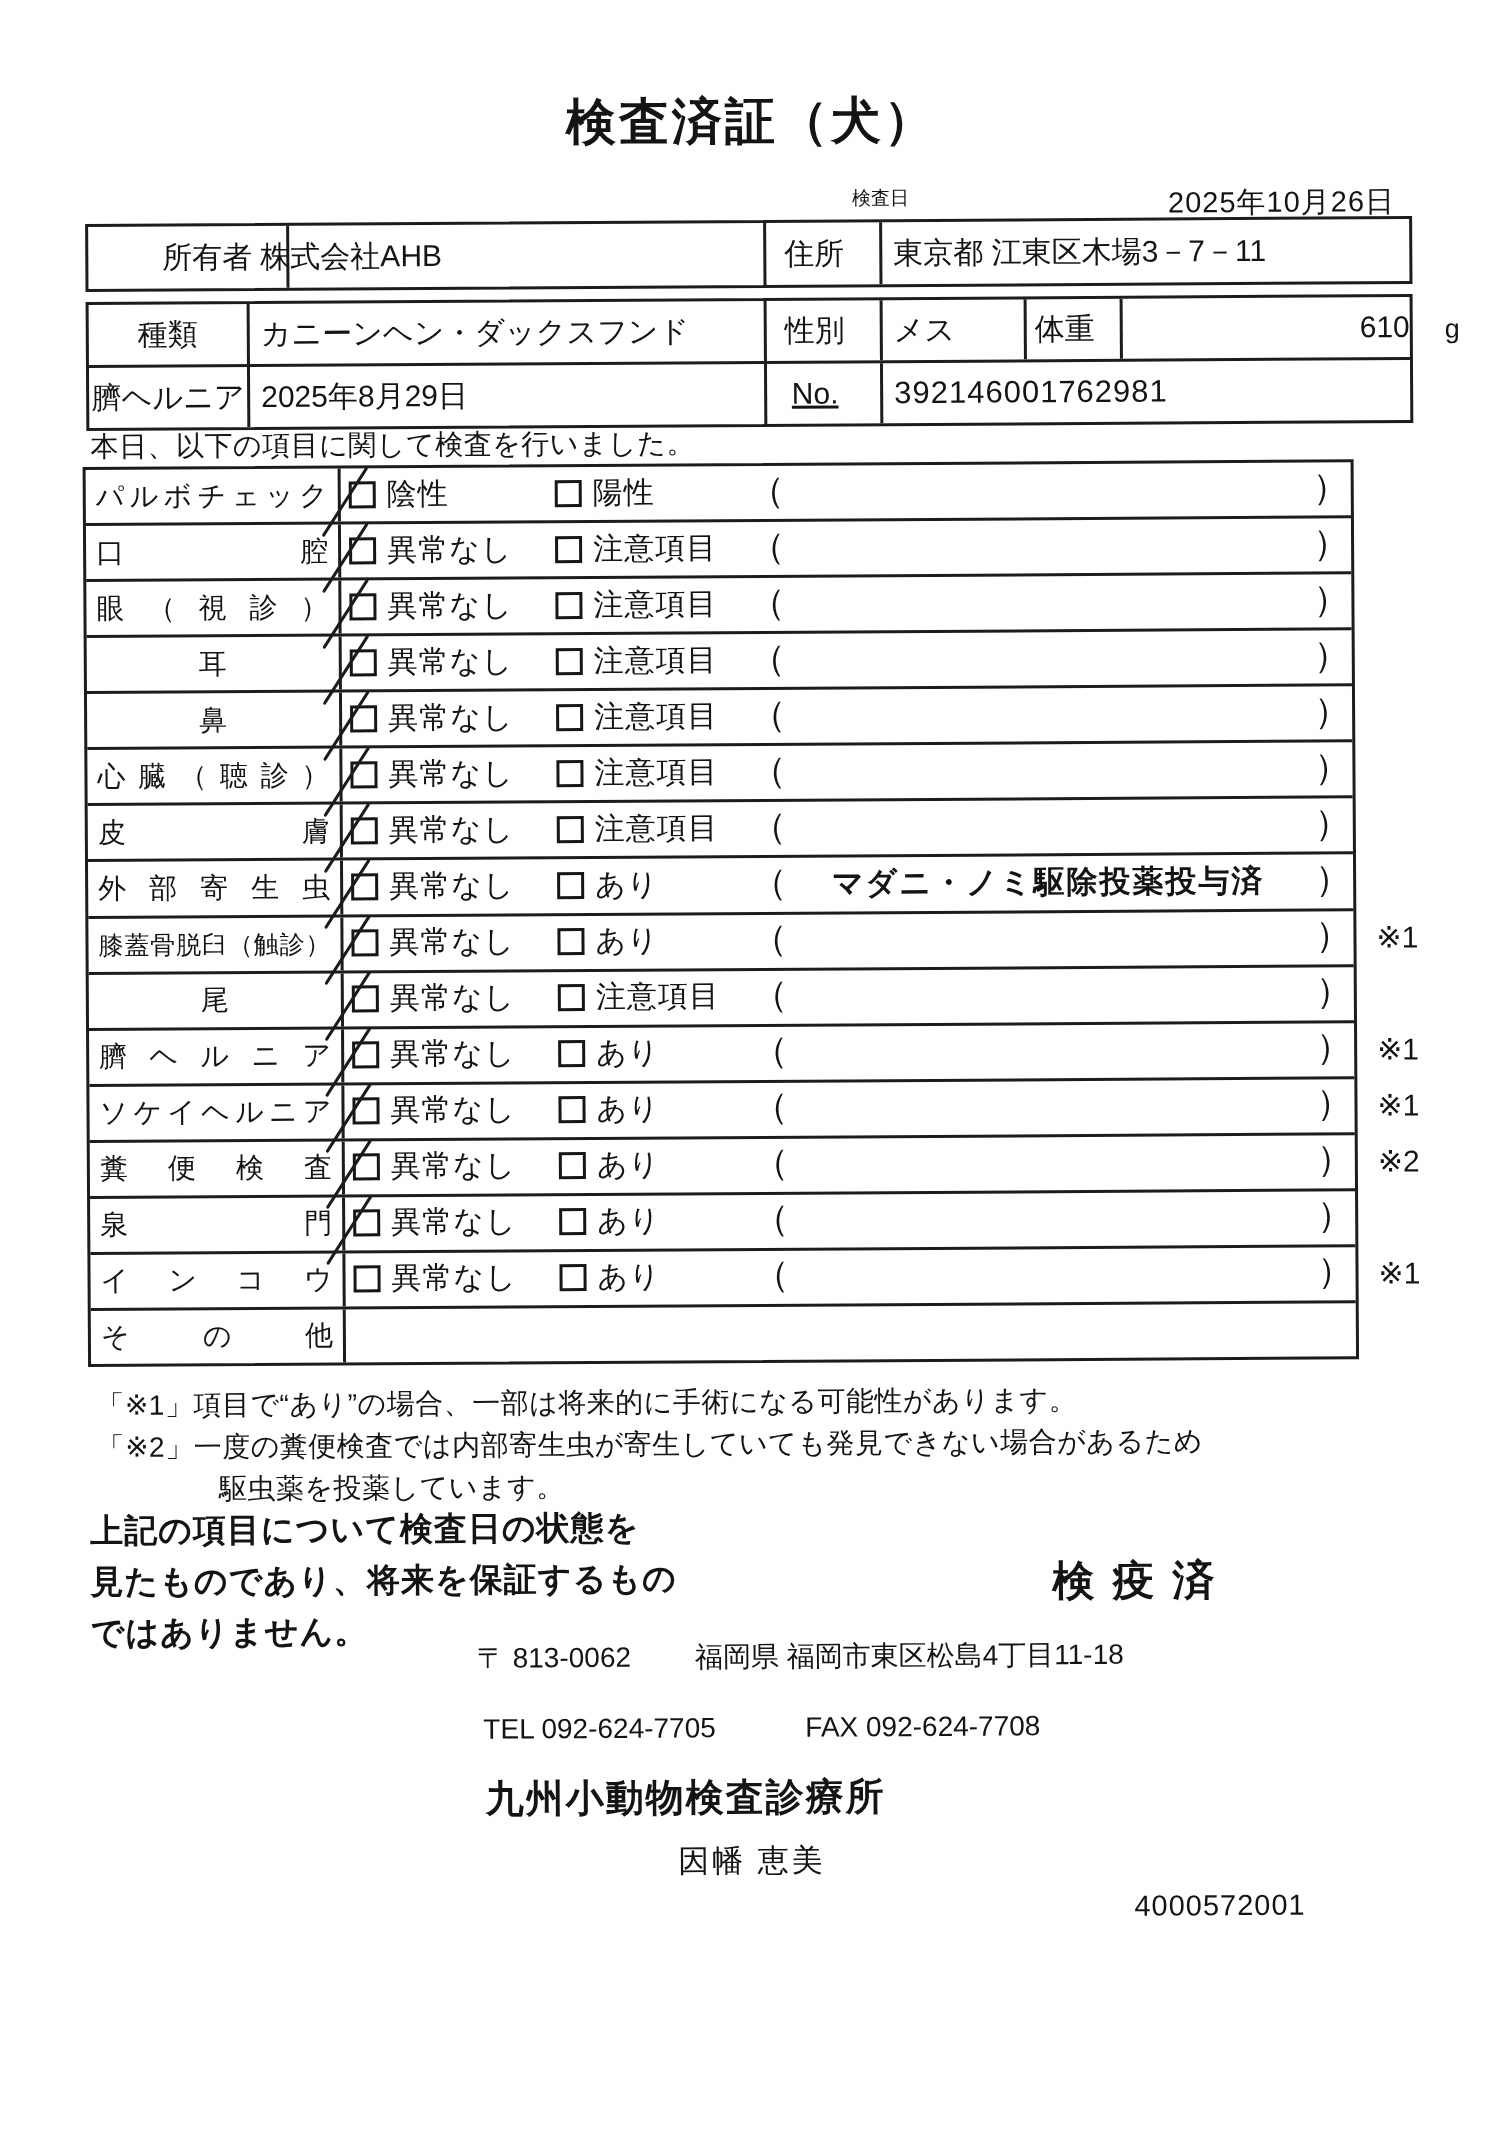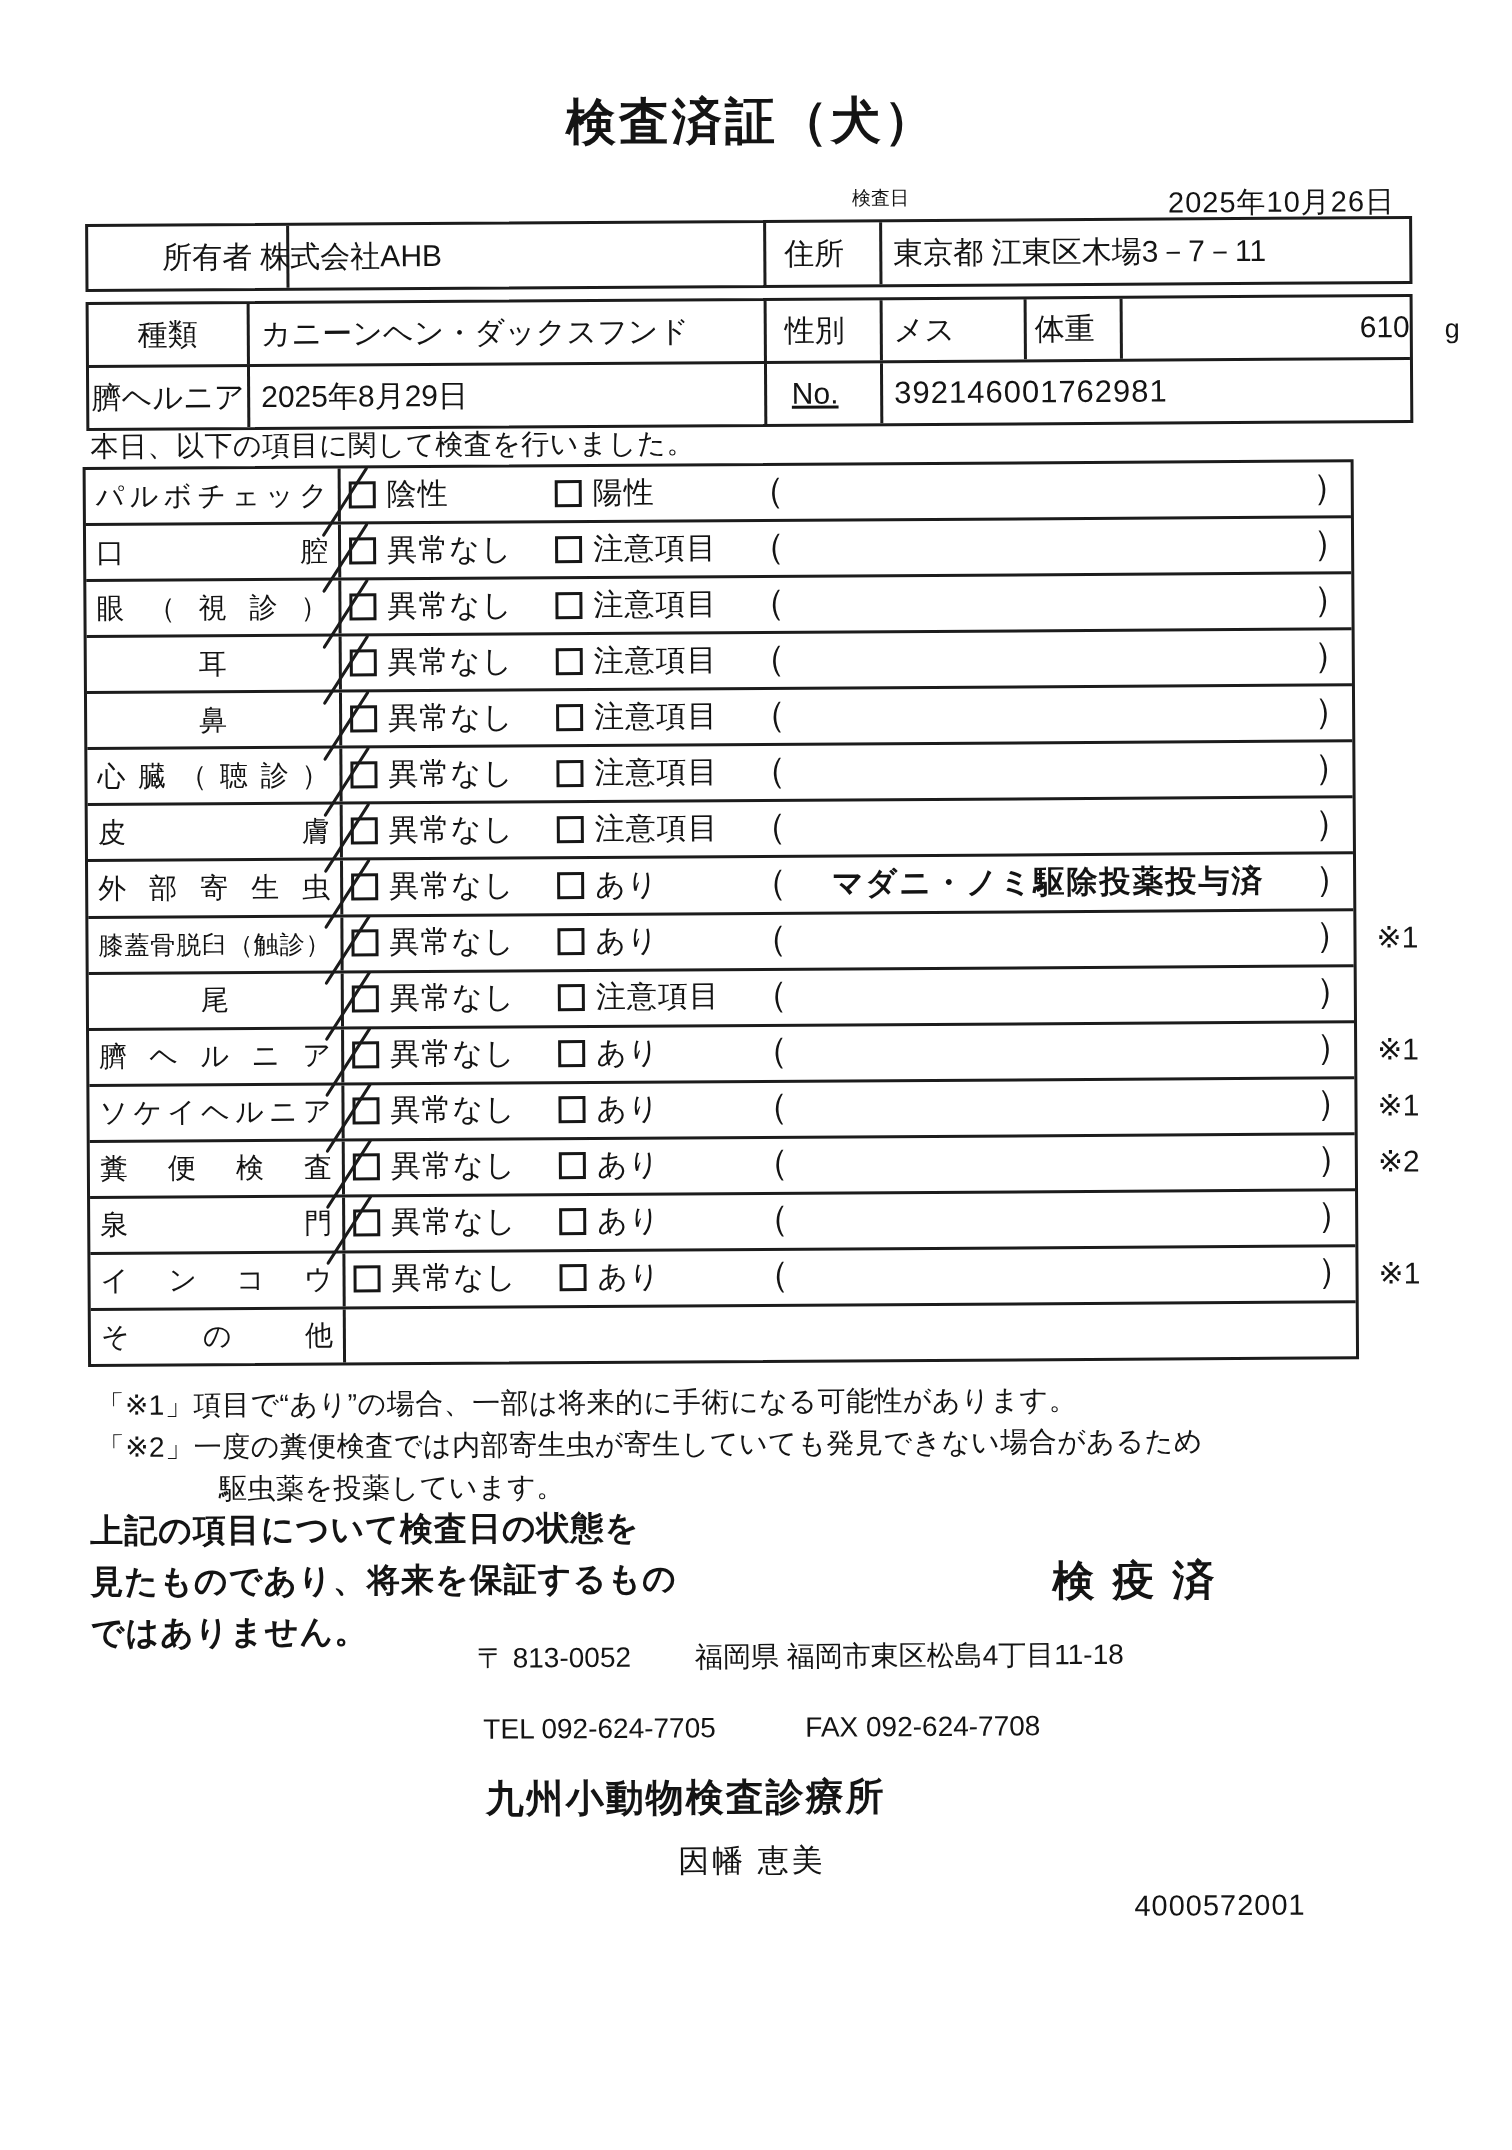--- a/index.html
+++ b/index.html
@@ -418,21 +418,21 @@
   <div class="abs fn fn1">「※1」項目で“あり”の場合、一部は将来的に手術になる可能性があります。</div>
   <div class="abs fn fn2">「※2」一度の糞便検査では内部寄生虫が寄生していても発見できない場合があるため</div>
   <div class="abs fn fn3">駆虫薬を投薬しています。</div>
 
   <div class="abs disc d1">上記の項目について検査日の状態を</div>
   <div class="abs disc d2">見たものであり、将来を保証するもの</div>
   <div class="abs disc d3">ではありません。</div>
 
   <div class="abs stamp">検疫済</div>
 
-  <div class="abs postal">〒 813-0052</div>
+  <div class="abs postal">〒 813-0062</div>
   <div class="abs clinic-addr">福岡県 福岡市東区松島4丁目11-18</div>
   <div class="abs tel">TEL 092-624-7705</div>
   <div class="abs fax">FAX 092-624-7708</div>
   <div class="abs clinic-name">九州小動物検査診療所</div>
   <div class="abs vet-name">因幡 恵美</div>
   <div class="abs docnum">4000572001</div>
 
 </div>
 
 </body></html>

